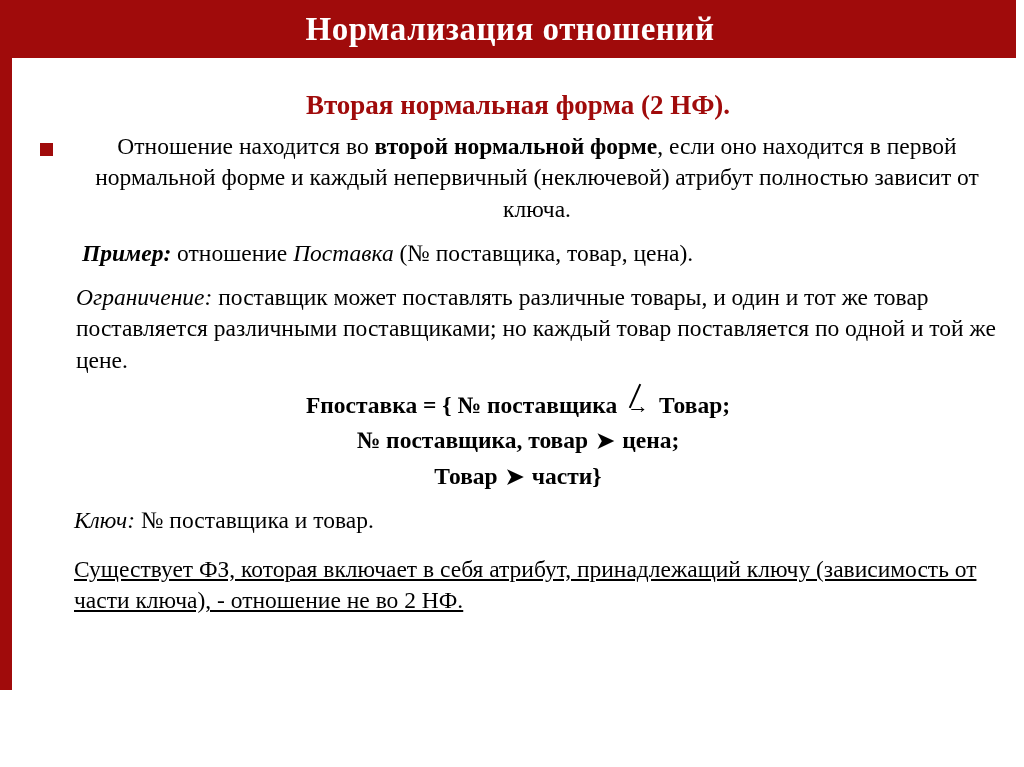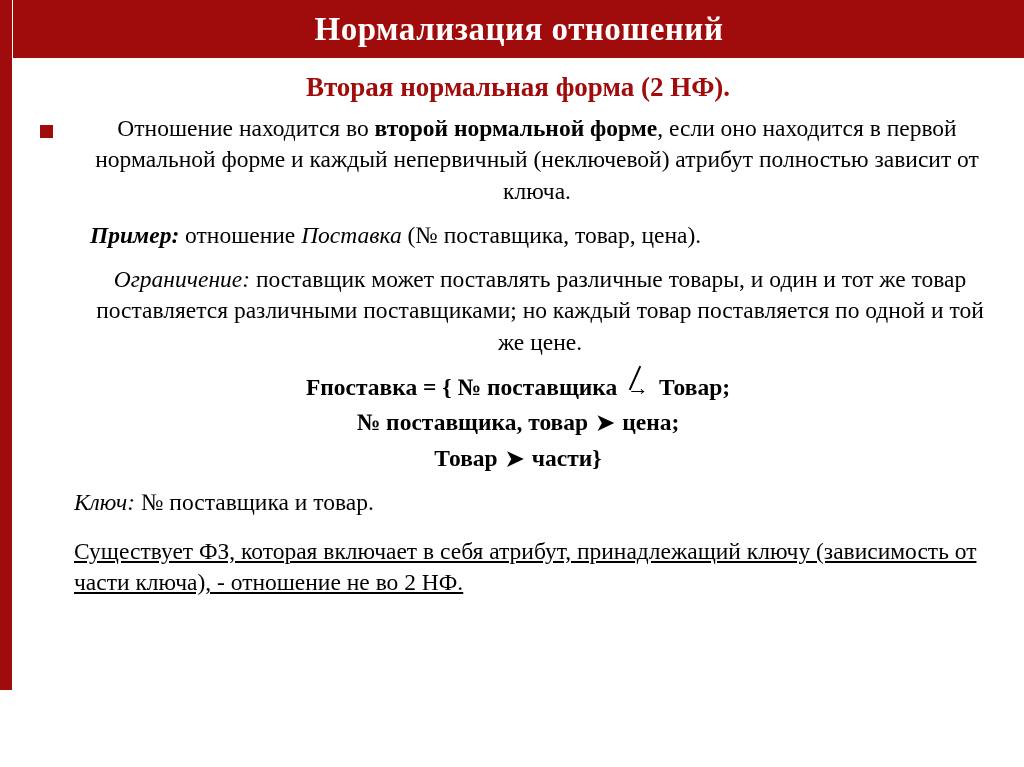--- a/index.html
+++ b/index.html
@@ -22,21 +22,21 @@
     left: 0;
     top: 0;
     width: 12px;
     height: 690px;
     background: #a00b0b;
   }
 
   
   .title-band {
     position: absolute;
-    left: 13px;
+    left: 4px;
     top: 0;
     width: 1012px;
     height: 58px;
     background: #a00b0b;
   }
   .title-band .title-text {
     color: #ffffff;
     font-family: "Liberation Serif", serif;
     font-weight: bold;
     font-size: 33px;
@@ -52,21 +52,21 @@
     top: 58px;
     width: 1012px;
     height: 709px;
   }
 
   .subtitle {
     text-align: center;
     color: #a00b0b;
     font-weight: bold;
     font-size: 27px;
-    margin-top: 14px;
+    margin-top: 32px;
     margin-bottom: 8px;
     font-family: "Liberation Serif", serif;
   }
 
   .bullet-row {
     position: relative;
     padding-left: 58px;
     padding-right: 20px;
     margin-top: 10px;
   }
@@ -80,31 +80,30 @@
   }
   .para {
     font-size: 23.5px;
     line-height: 1.33;
     text-align: center;
     font-family: "Liberation Serif", serif;
   }
   .para b { font-weight: bold; }
 
   .indent-para {
-    margin: 13px 0 0 16px;
+    margin: 13px 0 0 8px;
     padding-left: 62px;
     padding-right: 28px;
     font-size: 23.5px;
     line-height: 1.33;
     font-family: "Liberation Serif", serif;
   }
   .indent-para.hang {
     padding-left: 56px;
     text-indent: 0;
-    text-align: center;
   }
 
   .bold-italic { font-weight: bold; font-style: italic; }
   .ital { font-style: italic; }
 
   .formulas {
     margin-top: 12px;
     text-align: center;
     font-size: 23.5px;
     line-height: 1.52;

